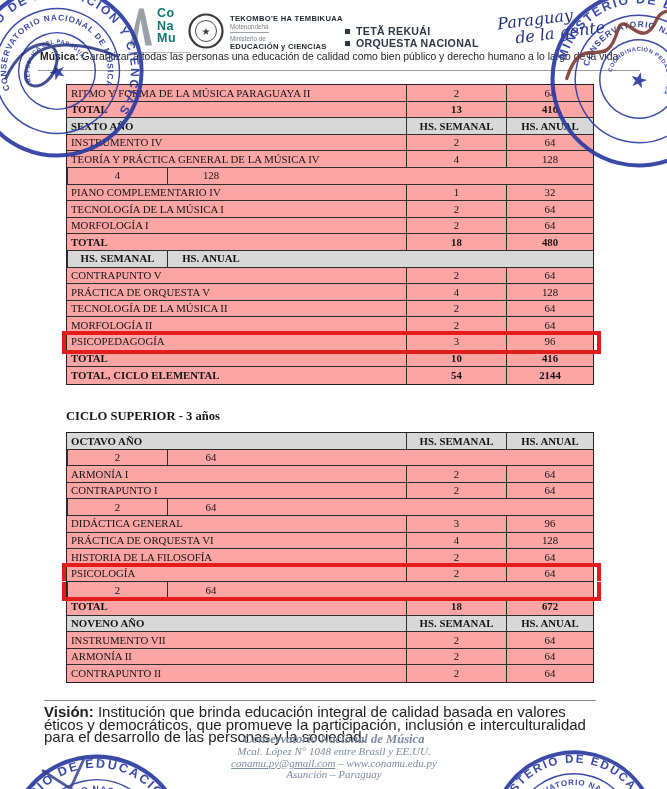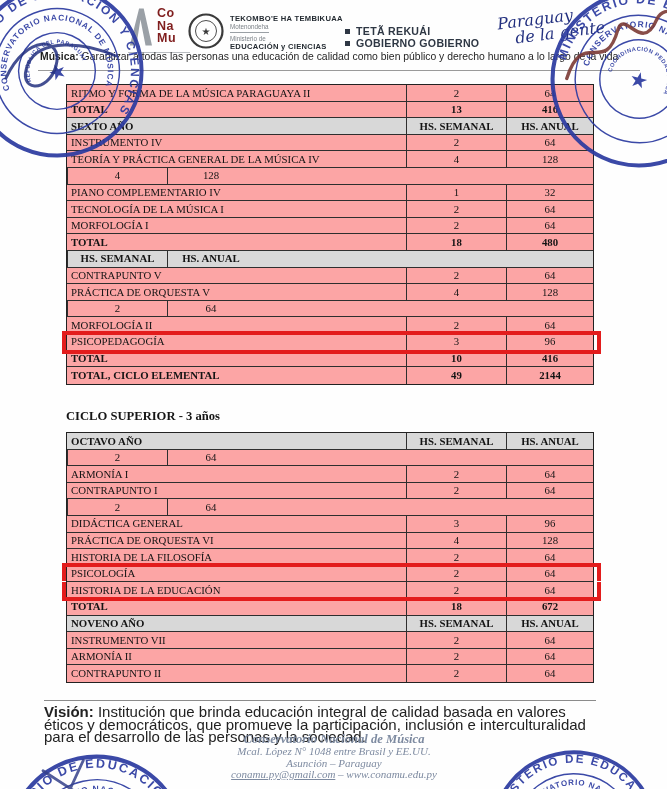--- a/index.html
+++ b/index.html
@@ -5,21 +5,21 @@
   :root{
     --stamp-blue:#2b3aa0; --signature-brown:#7b3a34; --highlight-red:#e31c1c;
     --section-gray:#d8d8d8; --footer-ink:#7d8aa0; --hand-blue:#23307f; --border-dark:#2e2e2e;
   }
   *{box-sizing:border-box;margin:0;padding:0}
   body{background:#888;font-family:"Liberation Sans",sans-serif}
   .page{position:relative;width:667px;height:789px;background:#fefefe;overflow:hidden;margin:0 auto}
 
   
   .conamu{position:absolute;left:128px;top:7px;display:flex;gap:5px;align-items:flex-start}
-  .cnm-text div{font-weight:bold;font-size:12.5px;line-height:12.5px;color:#7f1d1d;letter-spacing:.5px}
+  .cnm-text div{font-weight:bold;font-size:12.5px;line-height:12.5px;color:#0f766e;letter-spacing:.5px}
   .cnm-rule{position:absolute;left:128px;top:52px;width:62px;border-top:1px solid #b8bcc0}
   .seal{position:absolute;left:188px;top:13px}
   .ministry{position:absolute;left:230px;top:14px;width:120px}
   .m1{font-weight:bold;font-size:7.6px;color:#232a31;letter-spacing:.3px;line-height:9px}
   .m2{font-size:6.3px;color:#7b8187;line-height:7.5px}
   .u{display:inline-block;border-bottom:.8px solid #9aa0a5;padding-bottom:1px;margin-bottom:2px}
   .gov{position:absolute;left:345px;top:25px}
   .govline{font-weight:bold;font-size:10.6px;color:#2e3744;letter-spacing:.3px;line-height:12px}
   .sq{display:inline-block;width:5px;height:5px;background:#2e3744;margin-right:6px;vertical-align:1px}
   .hand{position:absolute;left:498px;top:8px;transform:rotate(-7deg);font-family:"DejaVu Serif",serif;font-style:italic;font-size:16px;color:var(--hand-blue);z-index:36}
@@ -108,21 +108,21 @@
 
   <div class="ministry">
     <div class="m1">TEKOMBO'E HA TEMBIKUAA</div>
     <div class="m2"><span class="u">Motenondeha</span></div>
     <div class="m2">Ministerio de</div>
     <div class="m1">EDUCACIÓN y CIENCIAS</div>
   </div>
 
   <div class="gov">
     <div class="govline"><span class="sq"></span><span>TETÃ REKUÁI</span></div>
-    <div class="govline"><span class="sq"></span><span>GOBIERNO GOBIERNO</span></div>
+    <div class="govline"><span class="sq"></span><span>ORQUESTA NACIONAL</span></div>
   </div>
 
   <div class="hand">
     <div>Paraguay</div>
     <div class="l2">de la gente</div>
   </div>
 
   <div class="mission"><b>Música:</b><span> Garantizar a todas las personas una educación de calidad como bien público y derecho humano a lo largo de la vida</span></div>
   <div class="hrule hr-top"></div>
 
@@ -184,41 +184,42 @@
         <div class="c c0">CONTRAPUNTO V</div>
         <div class="c c1">2</div>
         <div class="c c2">64</div>
       </div>
       <div class="trow">
         <div class="c c0">PRÁCTICA DE ORQUESTA V</div>
         <div class="c c1">4</div>
         <div class="c c2">128</div>
       </div>
       <div class="trow">
+        <div class="c c0">TECNOLOGÍA DE LA MÚSICA II</div>
         <div class="c c1">2</div>
         <div class="c c2">64</div>
       </div>
       <div class="trow">
         <div class="c c0">MORFOLOGÍA II</div>
         <div class="c c1">2</div>
         <div class="c c2">64</div>
       </div>
       <div class="trow hl-single">
         <div class="c c0">PSICOPEDAGOGÍA</div>
         <div class="c c1">3</div>
         <div class="c c2">96</div>
       </div>
       <div class="trow total">
         <div class="c c0">TOTAL</div>
         <div class="c c1">10</div>
         <div class="c c2">416</div>
       </div>
       <div class="trow total">
         <div class="c c0">TOTAL, CICLO ELEMENTAL</div>
-        <div class="c c1">49</div>
+        <div class="c c1">54</div>
         <div class="c c2">2144</div>
       </div>
     </div>
   <div class="sec-title">CICLO SUPERIOR - 3 años</div>
   <div class="ctable t2">
       <div class="trow section">
         <div class="c c0">OCTAVO AÑO</div>
         <div class="c c1">HS. SEMANAL</div>
         <div class="c c2">HS. ANUAL</div>
       </div>
@@ -254,21 +255,20 @@
         <div class="c c0">HISTORIA DE LA FILOSOFÍA</div>
         <div class="c c1">2</div>
         <div class="c c2">64</div>
       </div>
       <div class="trow hl-start">
         <div class="c c0">PSICOLOGÍA</div>
         <div class="c c1">2</div>
         <div class="c c2">64</div>
       </div>
       <div class="trow hl-end">
-        <div class="c c0">HISTORIA DE LA EDUCACIÓN</div>
         <div class="c c1">2</div>
         <div class="c c2">64</div>
       </div>
       <div class="trow total">
         <div class="c c0">TOTAL</div>
         <div class="c c1">18</div>
         <div class="c c2">672</div>
       </div>
       <div class="trow section">
         <div class="c c0">NOVENO AÑO</div>
@@ -290,26 +290,26 @@
         <div class="c c1">2</div>
         <div class="c c2">64</div>
       </div>
     </div>
 
   <div class="hrule hr-bottom"></div>
   <div class="vision"><b>Visión:</b><span> Institución que brinda educación integral de calidad basada en valores éticos y democráticos, que promueve la participación, inclusión e interculturalidad para el desarrollo de las personas y la sociedad.</span></div>
   <div class="org">
     <div class="org-name">Conservatorio Nacional de Música</div>
     <div class="org-line">Mcal. López N° 1048 entre Brasil y EE.UU.</div>
-    <div class="org-line">Asunción – Paraguay</div>
     <div class="org-line">
       <span class="link">conamu.py@gmail.com</span>
       <span>–</span>
       <span>www.conamu.edu.py</span>
     </div>
+    <div class="org-line">Asunción – Paraguay</div>
   </div>
 
   <svg class="stamp st-tl" viewBox="0 0 200 200">
     <circle class="sline sthick" cx="100" cy="100" r="95"></circle>
     <circle class="sline" cx="100" cy="100" r="70"></circle>
     <circle class="sline" cx="100" cy="100" r="43"></circle>
     <text class="sring so"><textPath href="#ringO">MINISTERIO DE EDUCACIÓN Y CIENCIAS</textPath></text>
     <text class="sring si"><textPath href="#ringI">CONSERVATORIO NACIONAL DE MÚSICA</textPath></text>
     <text class="sring sc"><textPath href="#ringC">REPÚBLICA DEL PARAGUAY</textPath></text>
     <text class="sstar" x="100" y="109" text-anchor="middle">★</text>

